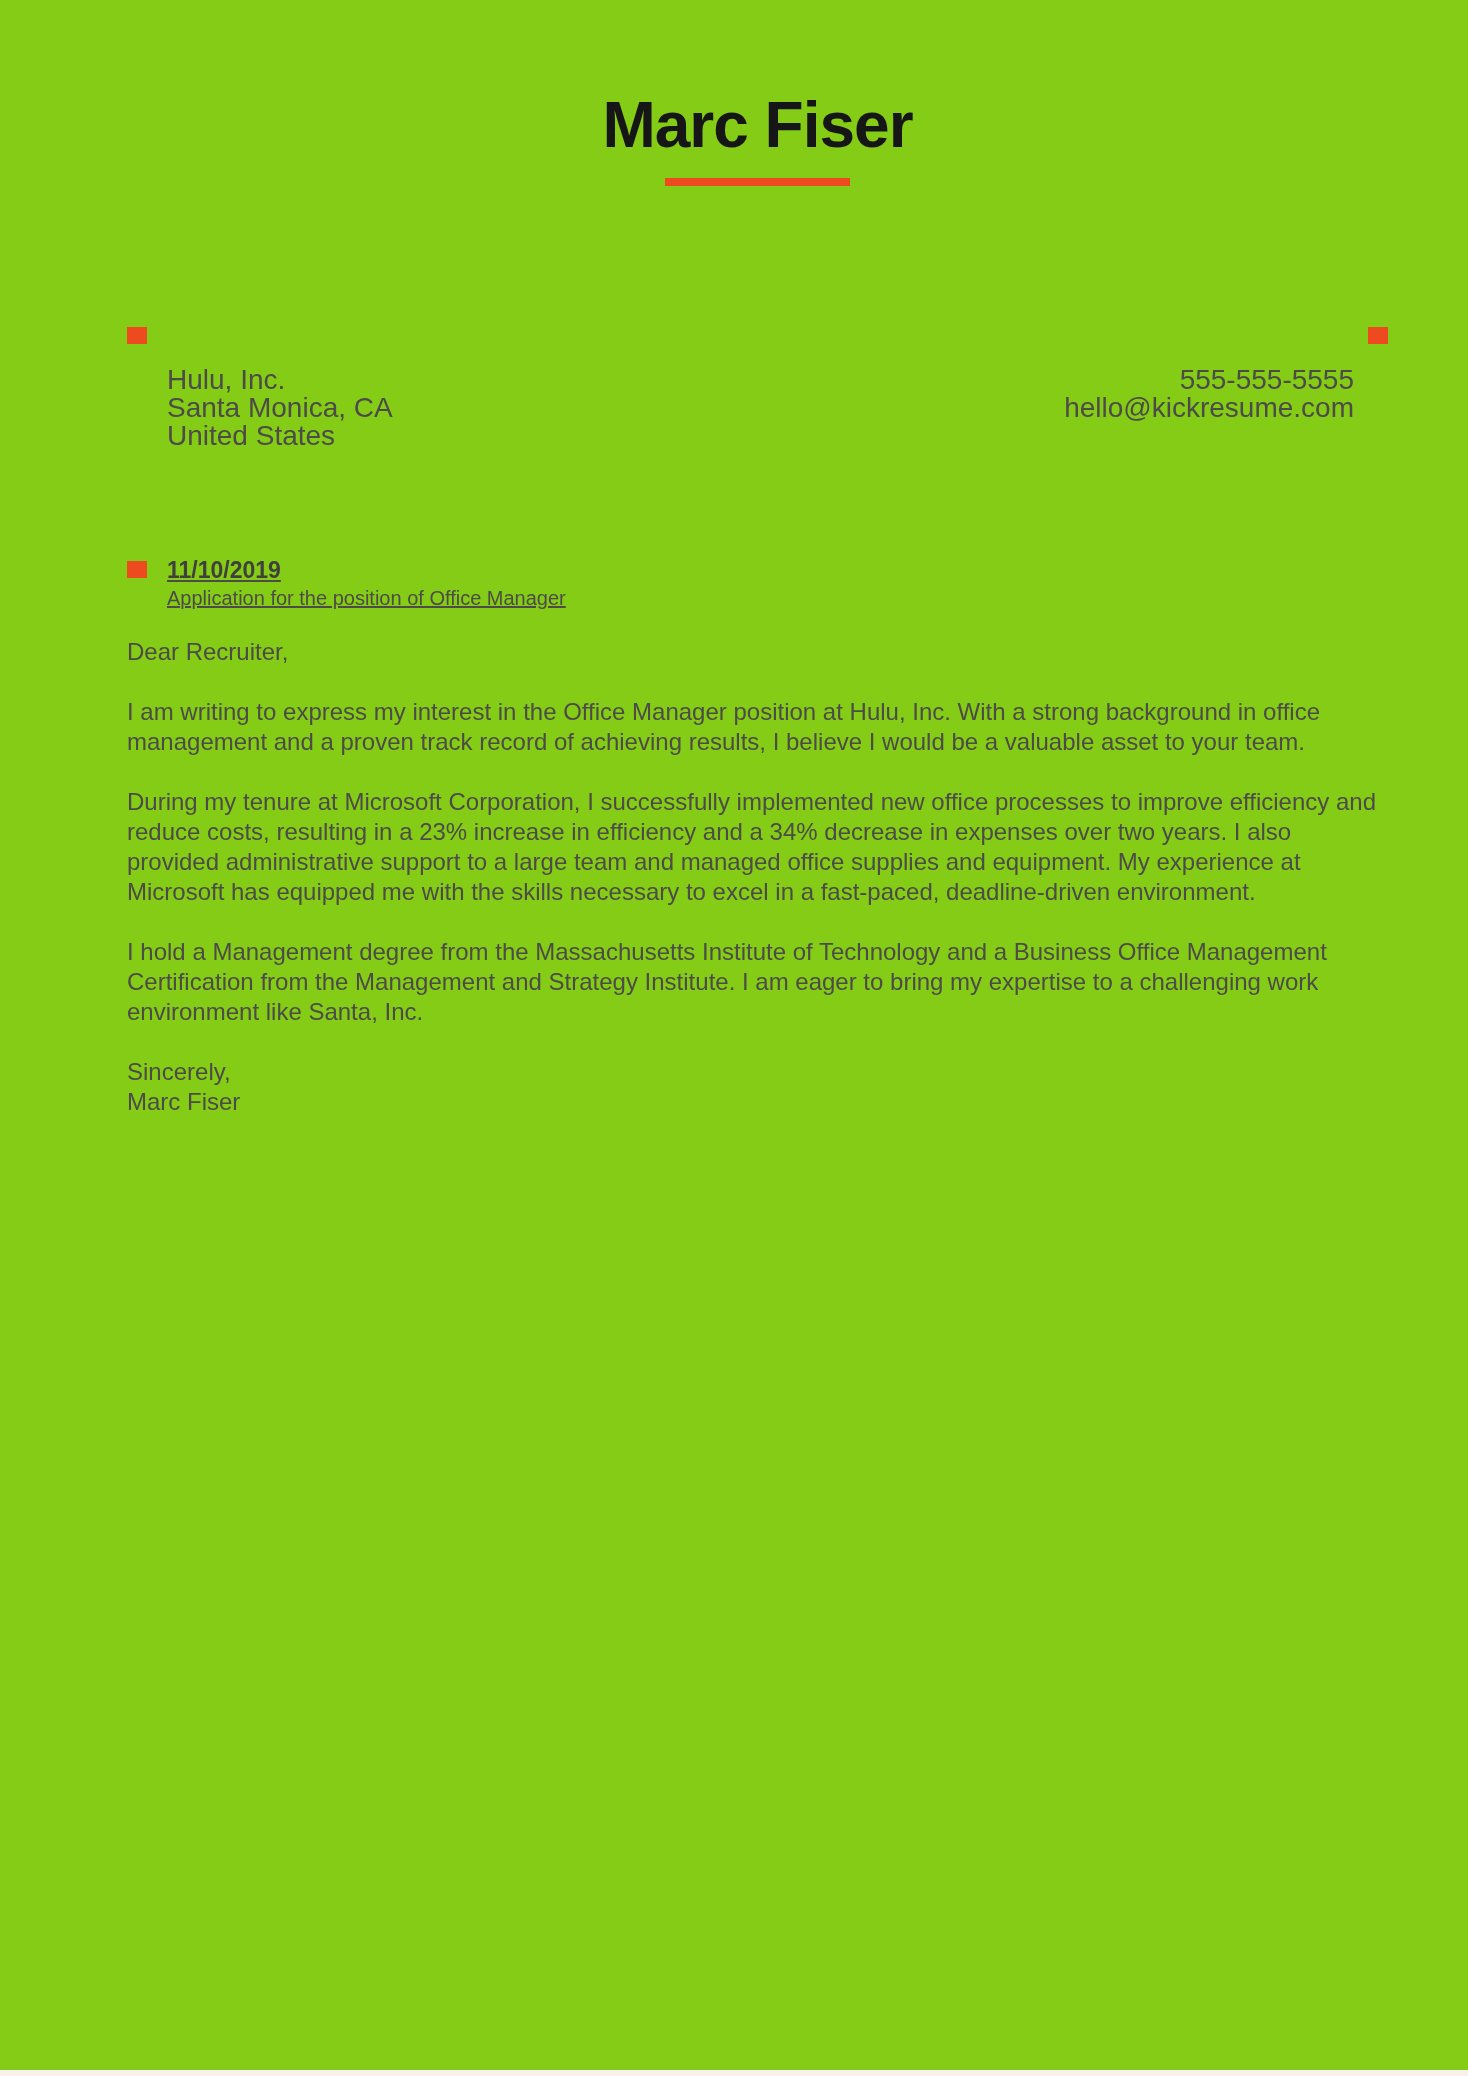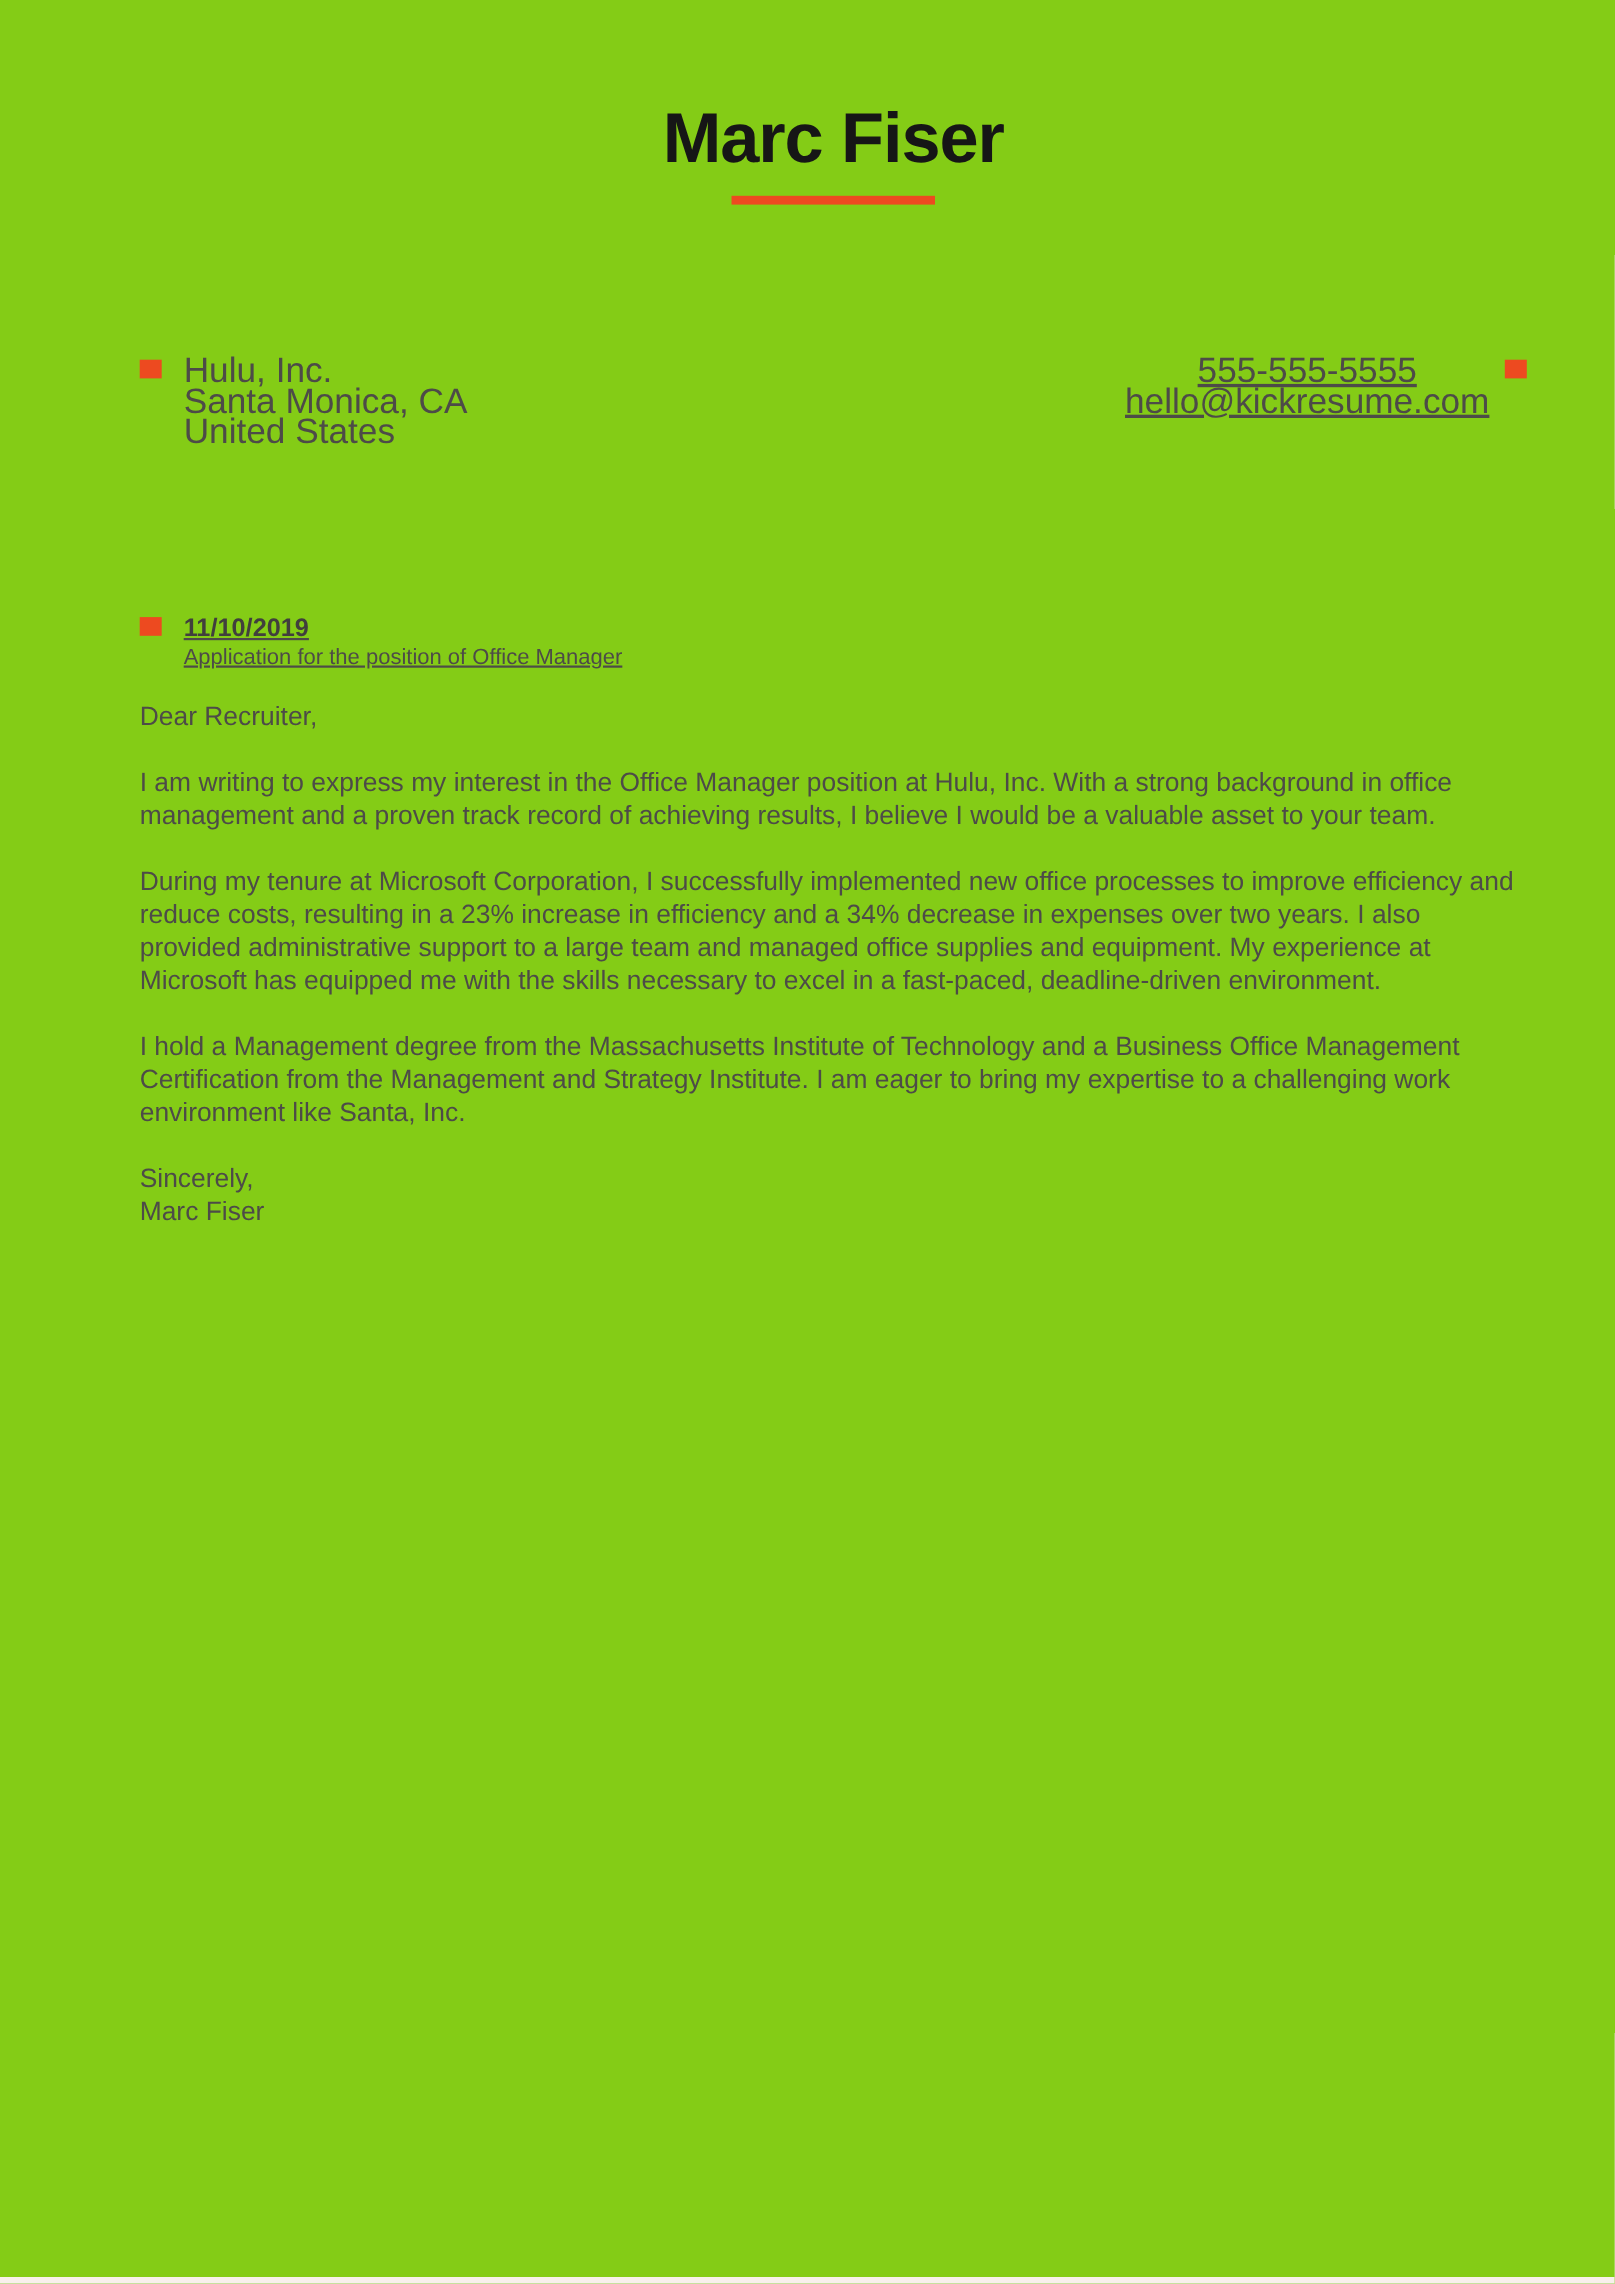--- a/index.html
+++ b/index.html
@@ -54,25 +54,26 @@
     left: 127px;
     right: 80px;
     top: 322px;
     display: flex;
     justify-content: space-between;
     align-items: flex-start;
   }
   .recipient { display: flex; }
   .recipient .bullet { margin-top: 5px; margin-right: 20px; }
   .recipient-lines, .contact-lines {
-    font-size: 32px;
+    font-size: 28px;
     line-height: 28px;
+    margin-top: 44px;
   }
   .contact { display: flex; }
-  .contact-lines { text-align: center; text-decoration: underline; }
+  .contact-lines { text-align: right; }
   .contact .bullet { margin-top: 5px; margin-left: 14px; }
 
   
   .date-block {
     position: absolute;
     left: 127px;
     top: 556px;
     display: flex;
     text-decoration: underline;
   }

